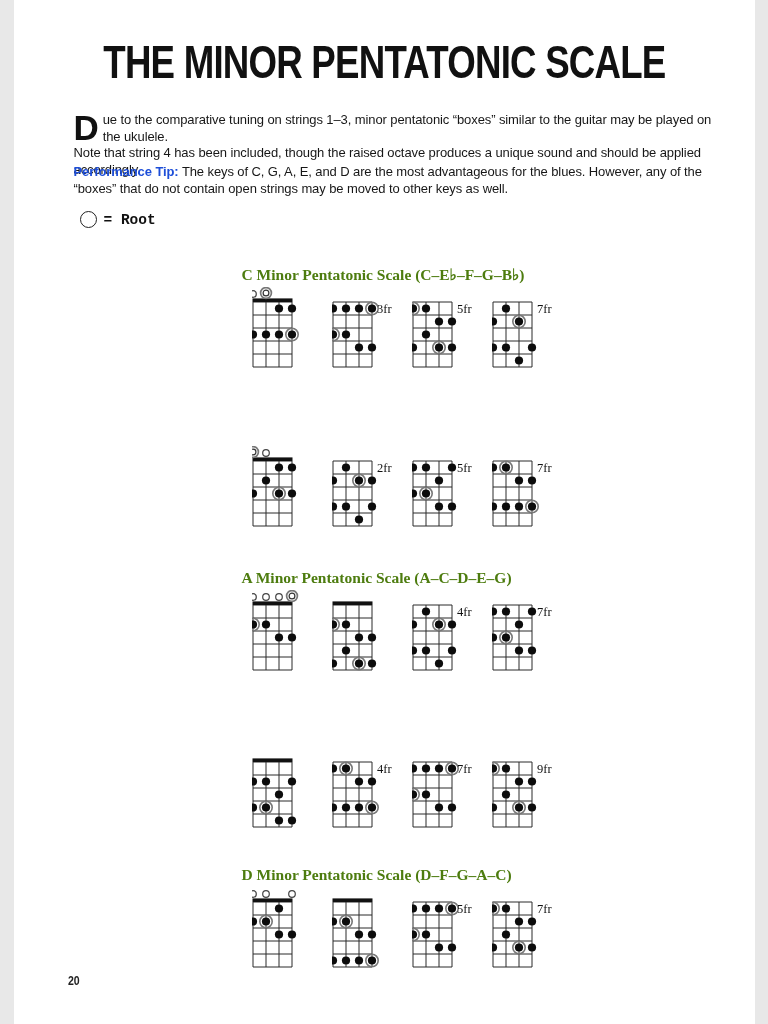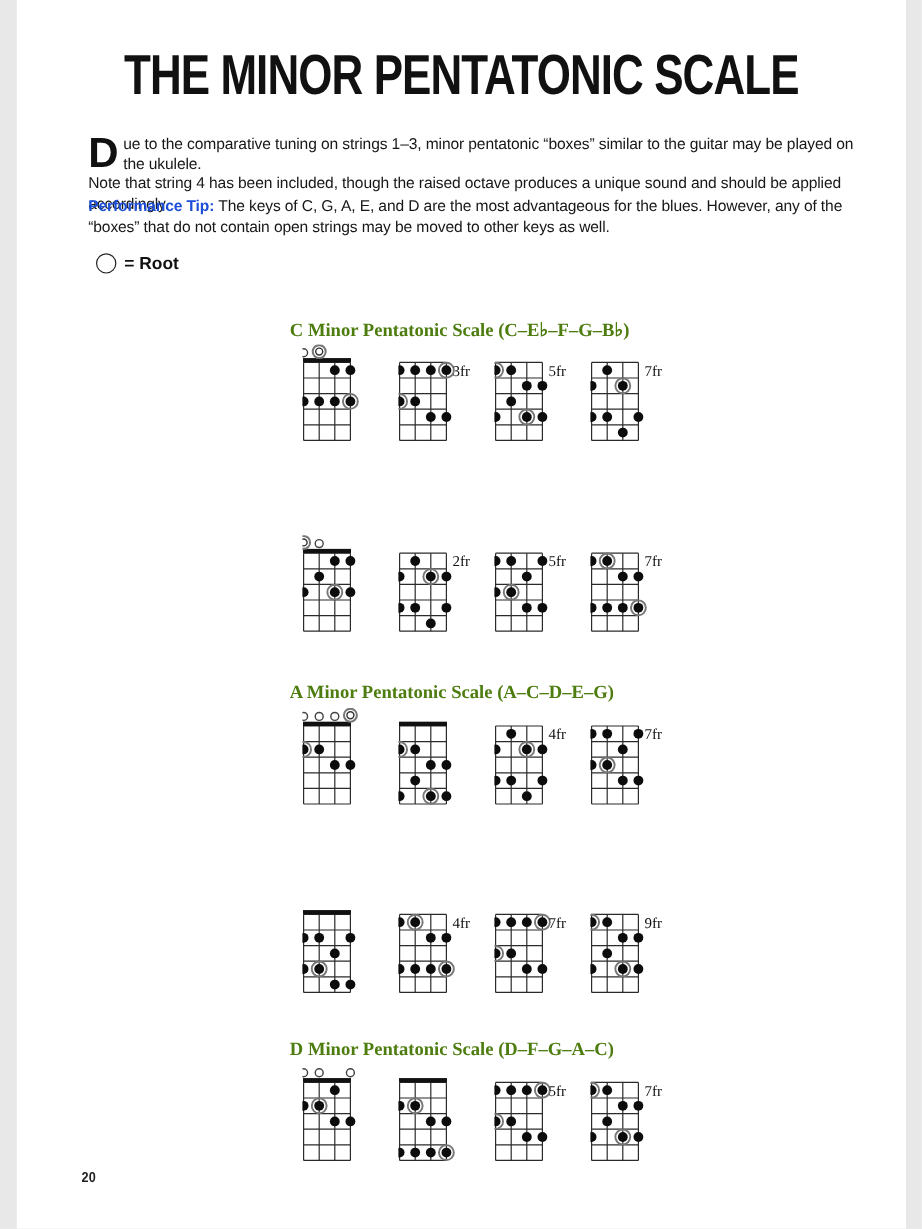--- a/index.html
+++ b/index.html
@@ -46,21 +46,21 @@
   .legend{
     position:absolute;top:211px;left:66px;
     display:flex;align-items:center;
   }
   .legend-circle{
     width:15px;height:15px;border:1.6px solid #222;border-radius:50%;
     background:#fff;
   }
   .legend-label{
     margin-left:7px;
-    font-family:Liberation Sans, sans-serif;
+    font-family:Liberation Mono, monospace;
     font-weight:bold;font-size:14.5px;color:#111;
   }
   .scale-section{position:absolute;left:0;width:768px;}
   .scale-title{
     margin:0 0 0 228px;
     font-family:"Liberation Serif", serif;
     font-weight:bold;font-size:15.5px;color:#4d7c0f;
     white-space:nowrap;
   }
   .diagram-row{

